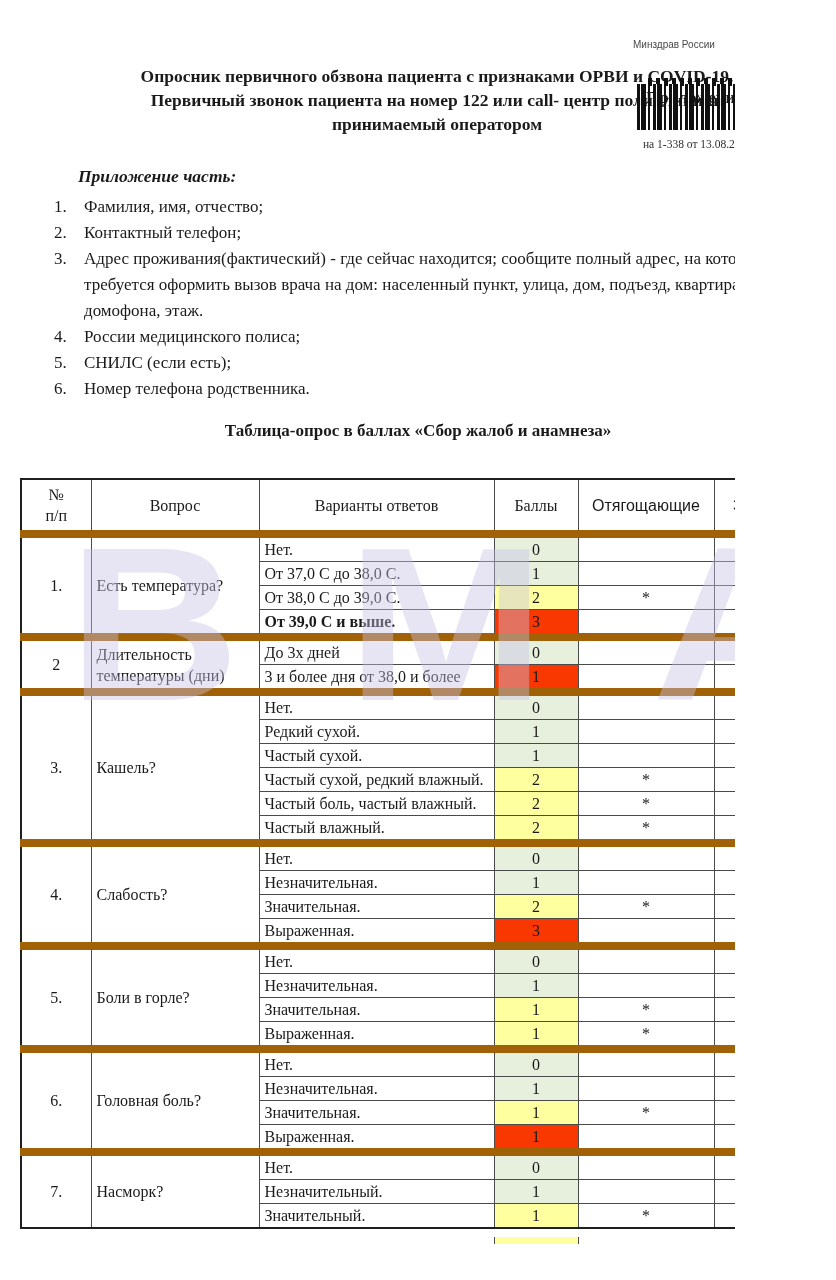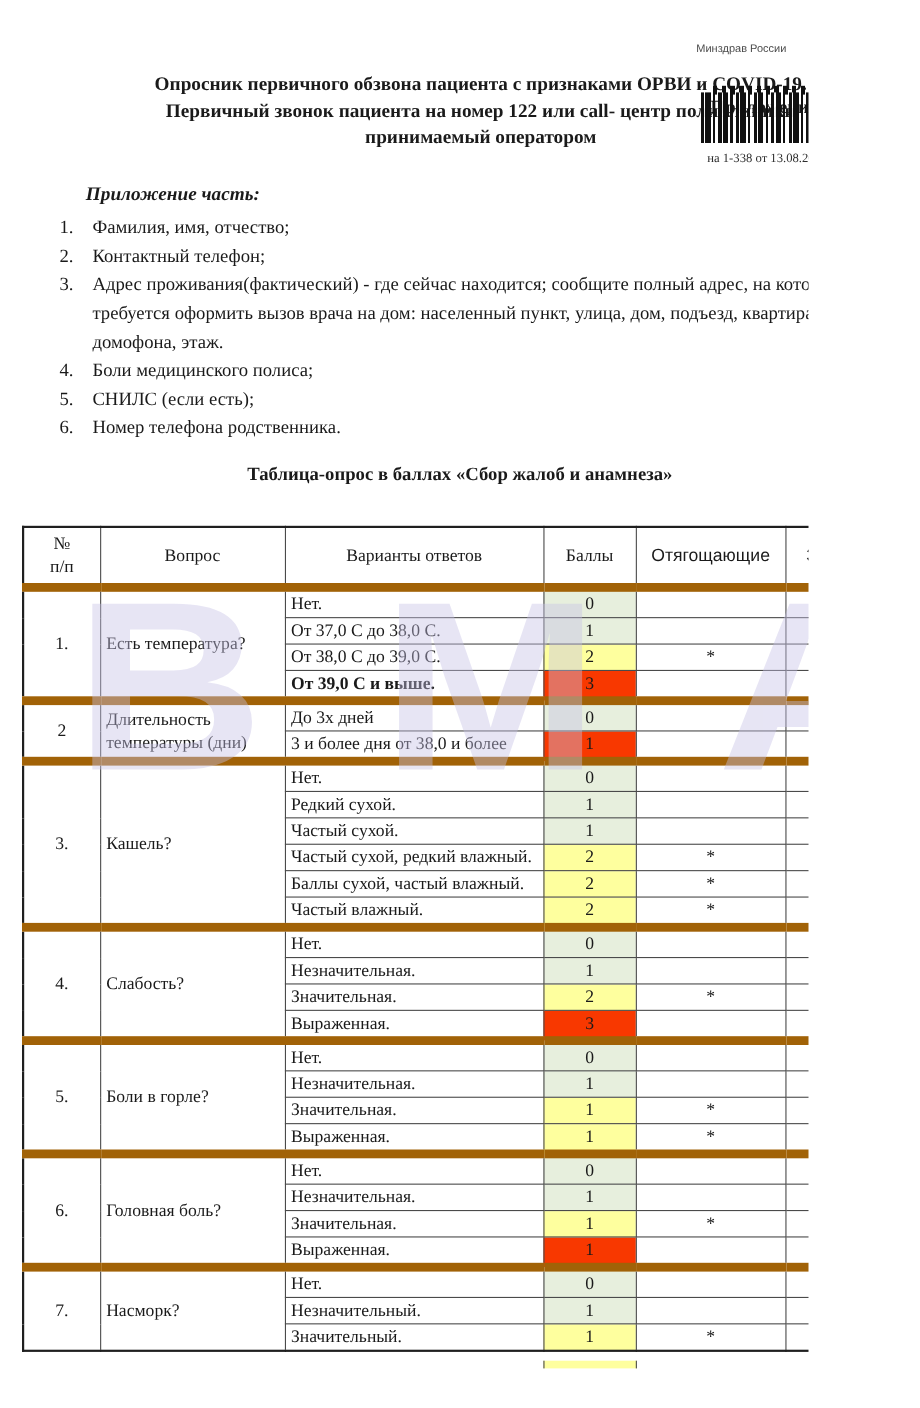--- a/index.html
+++ b/index.html
@@ -81,21 +81,21 @@
         <div class="pass-item">
           <div class="pass-num">2.</div>
           <div class="pass-text">Контактный телефон;</div>
         </div>
         <div class="pass-item">
           <div class="pass-num">3.</div>
           <div class="pass-text">Адрес проживания(фактический) - где сейчас находится; сообщите полный адрес, на который требуется оформить вызов врача на дом: населенный пункт, улица, дом, подъезд, квартира, код домофона, этаж.</div>
         </div>
         <div class="pass-item">
           <div class="pass-num">4.</div>
-          <div class="pass-text">Боли медицинского полиса;</div>
+          <div class="pass-text">России медицинского полиса;</div>
         </div>
         <div class="pass-item">
           <div class="pass-num">5.</div>
           <div class="pass-text">СНИЛС (если есть);</div>
         </div>
         <div class="pass-item">
           <div class="pass-num">6.</div>
           <div class="pass-text">Номер телефона родственника.</div>
         </div>
       </div>
@@ -186,21 +186,21 @@
           <td class="col-mark"></td>
           <td class="col-mark"></td>
         </tr>
         <tr>
           <td class="col-opt">Частый сухой, редкий влажный.</td>
           <td class="col-score bg-yellow">2</td>
           <td class="col-mark">*</td>
           <td class="col-mark"></td>
         </tr>
         <tr>
-          <td class="col-opt">Баллы сухой, частый влажный.</td>
+          <td class="col-opt">Частый боль, частый влажный.</td>
           <td class="col-score bg-yellow">2</td>
           <td class="col-mark">*</td>
           <td class="col-mark"></td>
         </tr>
         <tr>
           <td class="col-opt">Частый влажный.</td>
           <td class="col-score bg-yellow">2</td>
           <td class="col-mark">*</td>
           <td class="col-mark"></td>
         </tr>

